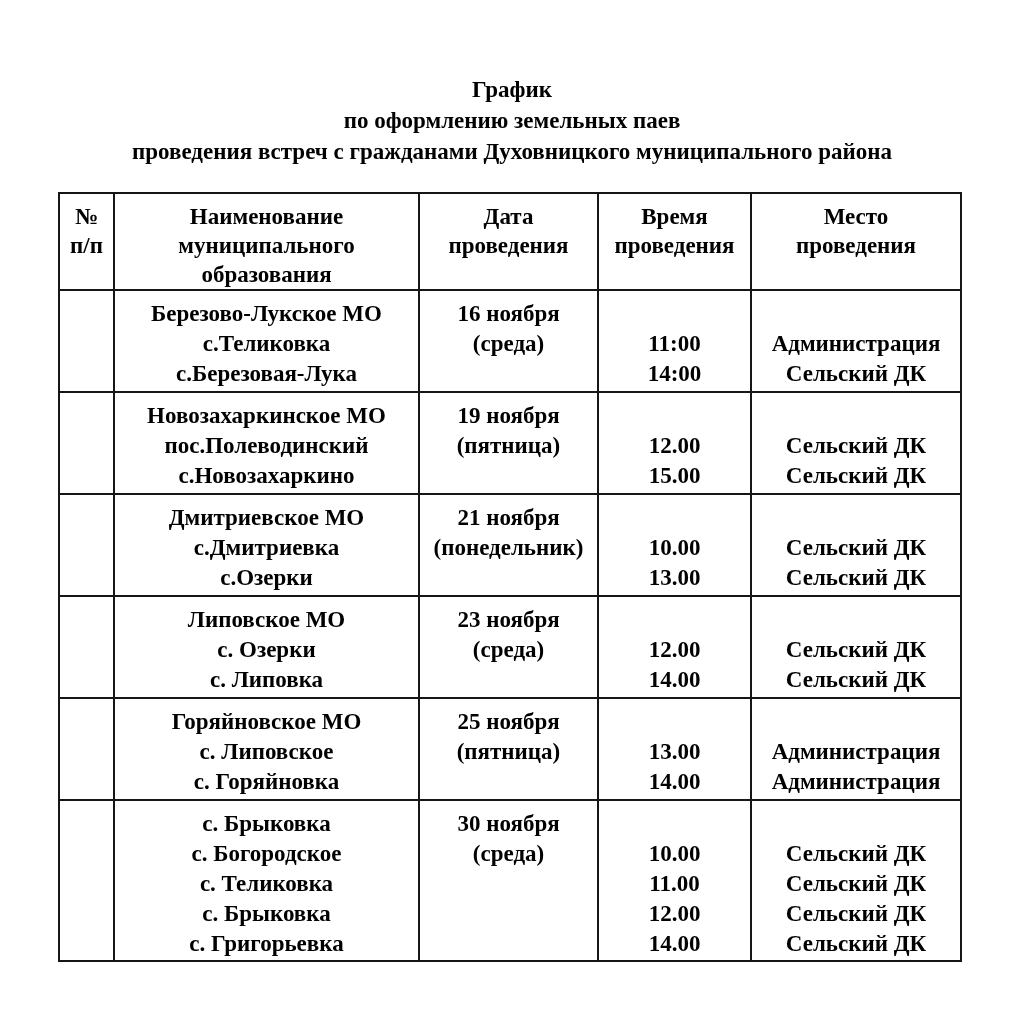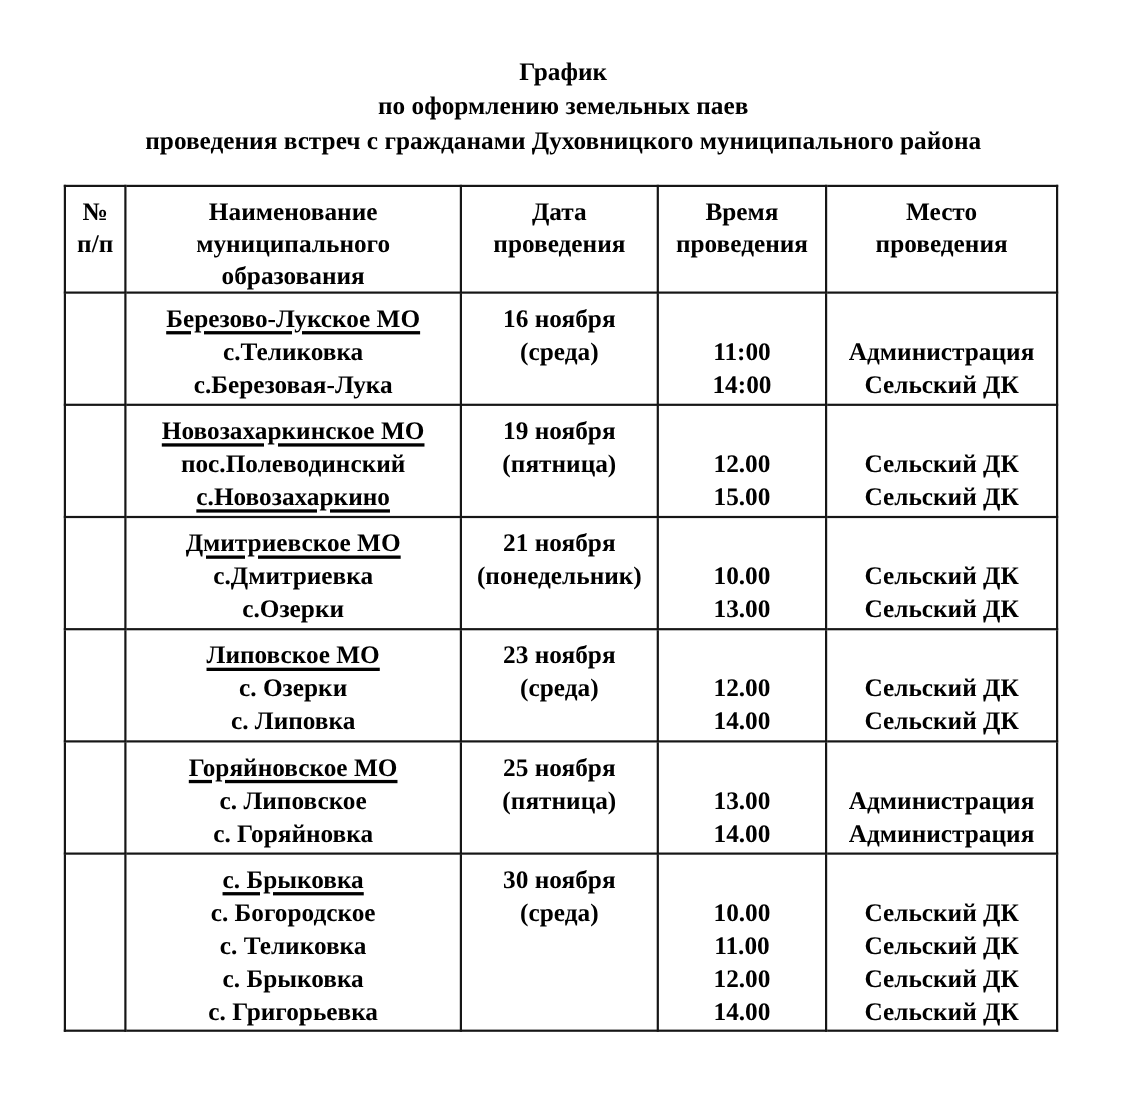--- a/index.html
+++ b/index.html
@@ -12,20 +12,21 @@
     color: #000000;
     font-family: "Liberation Serif", "DejaVu Serif", serif;
     font-weight: bold;
     overflow: hidden;
   }
   .doc-title {
     padding-top: 50px;
     text-align: center;
     font-size: 23px;
     line-height: 31px;
+    margin-top: 24px;
   }
   .doc-title .t-line { white-space: nowrap; }
   table.schedule {
     margin: 25px 0 0 58px;
     width: 902px;
     border-collapse: collapse;
     table-layout: fixed;
   }
   table.schedule th,
   table.schedule td {
@@ -44,21 +45,20 @@
     height: 29px;
     white-space: nowrap;
   }
   .line {
     font-size: 23px;
     line-height: 30px;
     height: 30px;
     white-space: nowrap;
   }
   .u {
-    text-decoration: underline;
     text-decoration-thickness: 2.5px;
     text-underline-offset: 4px;
   }
 </style>
 </head>
 <body>
 
 <div class="page">
   <div class="doc-title">
     <div class="t-line">График</div>

